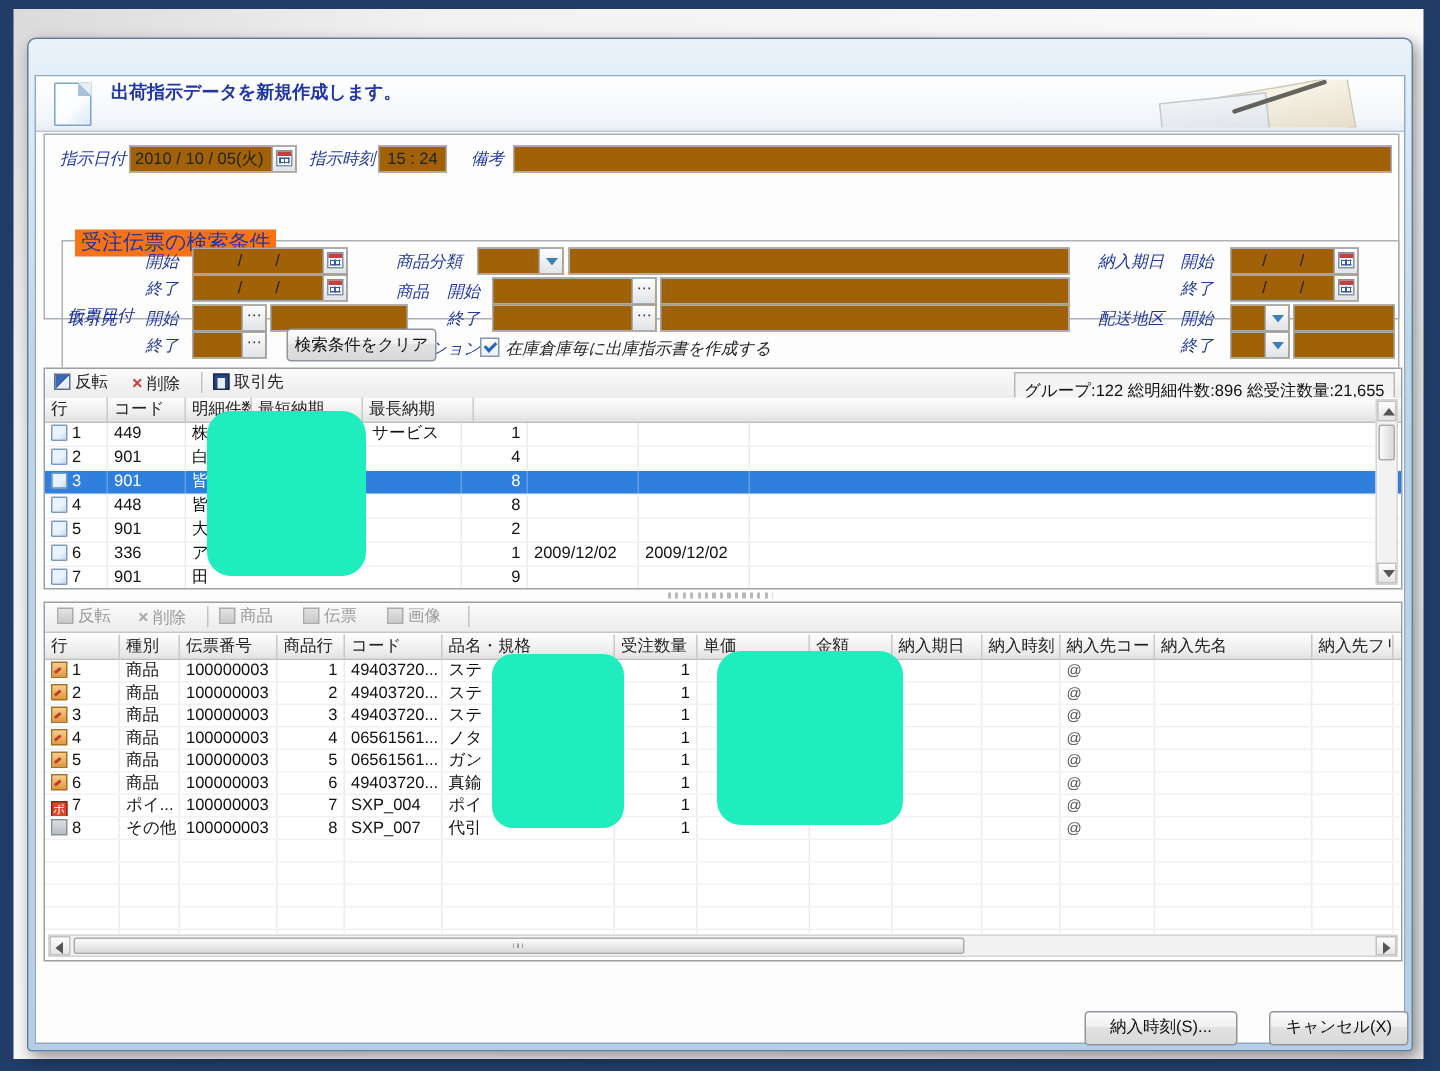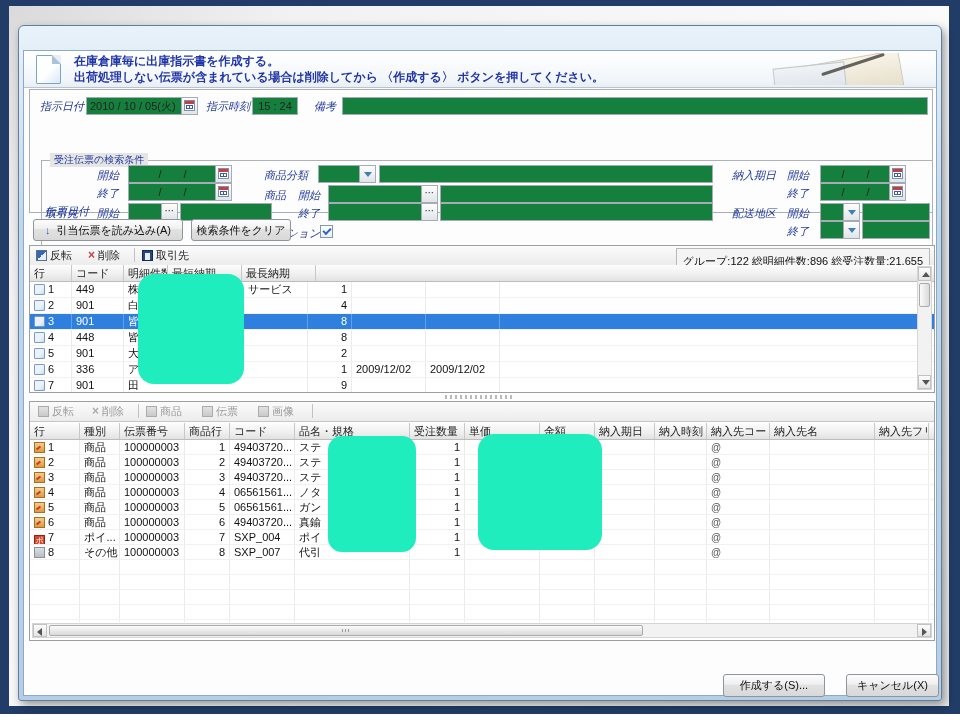--- a/index.html
+++ b/index.html
@@ -20,30 +20,30 @@
   .doc-big-icon{position:absolute;left:12px;top:4px;width:23px;height:27px;background:linear-gradient(135deg,#FDFEFF 55%,#D9E8F6);border:1px solid #7FA3C6;border-radius:1px;}
   .doc-big-icon::after{content:'';position:absolute;right:-1px;top:-1px;border-style:solid;border-width:0 9px 9px 0;border-color:transparent #E8EEF4 #A9C2DC transparent;}
   .banner-line{position:absolute;left:50px;font-size:12px;font-weight:bold;color:#2136A5;white-space:nowrap;}
   .notebook-deco{position:absolute;right:14px;top:2px;width:150px;height:32px;overflow:hidden;opacity:.85;}
   .nb1{position:absolute;left:18px;top:6px;width:110px;height:34px;background:linear-gradient(180deg,#F7F2E4,#E6DCC4);border:1px solid #C9BFa6;transform:rotate(-10deg);}
   .nb2{position:absolute;left:2px;top:12px;width:70px;height:30px;background:linear-gradient(180deg,#EFF2F5,#D8DEE4);border:1px solid #B9C0C8;transform:rotate(-6deg);}
   .nb-pen{position:absolute;left:48px;top:10px;width:66px;height:3px;background:#4A4A40;transform:rotate(-18deg);border-radius:2px;}
   
   .form-box{position:absolute;left:5px;top:38px;width:904px;height:124px;border:1px solid #A9AFB6;box-sizing:border-box;background:#FDFDFD;}
   .lbl{position:absolute;font-size:11px;color:#20389C;white-space:nowrap;line-height:16px;font-style:italic;}
-  .txt{position:absolute;height:18px;background:#15803d;border:1px solid #A5ACB5;box-sizing:border-box;font-size:11px;line-height:16px;padding:0 3px;color:#222;white-space:nowrap;overflow:hidden;}
+  .txt{position:absolute;height:18px;background:#a16207;border:1px solid #A5ACB5;box-sizing:border-box;font-size:11px;line-height:16px;padding:0 3px;color:#222;white-space:nowrap;overflow:hidden;}
   .txt.center{text-align:center;}
   .inbtn{position:absolute;right:0;top:0;width:16px;height:16px;background:linear-gradient(180deg,#FDFDFD,#E1E4E8);border-left:1px solid #A5ACB5;box-sizing:border-box;}
   .cal-icon{position:absolute;left:2px;top:2px;width:11px;height:11px;background:#fff;border:1px solid #7C92A8;box-sizing:border-box;}
   .cal-icon::before{content:'';position:absolute;left:0;right:0;top:0;height:3px;background:#C43F3F;}
   .cal-icon::after{content:'';position:absolute;left:1px;right:1px;top:4px;bottom:1px;background:repeating-linear-gradient(90deg,#3A5CA8 0 1px,transparent 1px 3px),repeating-linear-gradient(0deg,#3A5CA8 0 1px,transparent 1px 3px);}
   .dots-btn::after{content:'⋯';position:absolute;left:0;right:0;top:-1px;text-align:center;font-size:10px;color:#333;}
   .cmb-btn::after{content:'';position:absolute;left:4px;top:6px;border-style:solid;border-width:5px 4px 0 4px;border-color:#3F7FB8 transparent transparent transparent;}
   .fieldset{position:absolute;left:11px;top:70px;width:892px;height:89px;border:1px solid #ADB2B8;box-sizing:border-box;}
-  .legend{position:absolute;left:8px;top:-8px;background:#e5e5e5;padding:0 4px;font-size:10px;color:#20389C;white-space:nowrap;}
+  .legend{position:absolute;left:8px;top:-8px;background:#f97316;padding:0 4px;font-size:14px;color:#20389C;white-space:nowrap;}
   .chk{position:absolute;width:13px;height:13px;background:linear-gradient(180deg,#FEFEFE,#E9EFF6);border:1px solid #8296AC;box-sizing:border-box;}
   .chk::after{content:'';position:absolute;left:2px;top:2px;width:6px;height:3px;border-left:2px solid #2A63C4;border-bottom:2px solid #2A63C4;transform:rotate(-45deg);}
   
   .btn{position:absolute;background:linear-gradient(180deg,#FDFDFD,#EFEFEF 45%,#E2E2E2 46%,#D8D8D8);border:1px solid #8E959D;border-radius:3px;font-size:11px;color:#111;text-align:center;box-sizing:border-box;}
   .btn .dn-arrow{color:#2D62C8;font-weight:bold;margin-right:6px;}
   
   .panel{position:absolute;border:1px solid #9AA0A6;box-sizing:border-box;background:#fff;overflow:hidden;}
   .gtoolbar{position:absolute;left:0;right:0;top:0;height:19px;background:linear-gradient(180deg,#FBFBFB,#ECECEC);border-bottom:1px solid #C6C6C6;font-size:11px;color:#222;}
   .tb-item{position:absolute;top:2px;height:15px;line-height:15px;white-space:nowrap;}
   .tb-sep{position:absolute;top:2px;width:1px;height:14px;background:#C2C2C2;}
@@ -103,22 +103,21 @@
 <div class="slide-frame">
   <div class="slide-inner"></div>
 </div>
 
 <div class="window">
 
   <div class="client">
 
     <div class="banner">
       <span class="doc-big-icon"></span>
-      <div class="banner-line" style="top:2px;">在庫倉庫毎に出庫指示書を作成する。</div>
-      <div class="banner-line" style="top:18px;">出荷処理しない伝票が含まれている場合は削除してから 〈作成する〉 ボタンを押してください。</div>
+      <div class="banner-line" style="top:2px;">出荷指示データを新規作成します。</div>
       <div class="notebook-deco">
         <div class="nb1"></div>
           <div class="nb2"></div>
           <div class="nb-pen"></div>
       </div>
     </div>
 
     <div class="form-box">
       <div class="lbl" style="left:10px;top:8px;">指示日付</div>
       <div class="txt" style="left:56px;top:7px;width:112px;padding-right:18px;">
@@ -180,20 +179,21 @@
         <div class="txt" style="left:398px;top:24px;width:273px;"></div>
         <div class="lbl" style="left:256px;top:44px;">終了</div>
         <div class="txt" style="left:286px;top:42px;width:110px;padding-right:18px;">
           <span></span>
           <span class="inbtn dots-btn"></span>
         </div>
         <div class="txt" style="left:398px;top:42px;width:273px;"></div>
 
         <div class="lbl" style="left:222px;top:64px;">オプション</div>
         <span class="chk" style="left:278px;top:64px;"></span>
+        <div class="lbl" style="left:295px;top:64px;color:#222;">在庫倉庫毎に出庫指示書を作成する</div>
 
         <div class="lbl" style="left:690px;top:6px;">納入期日</div>
         <div class="lbl" style="left:745px;top:6px;">開始</div>
         <div class="txt center" style="left:778px;top:4px;width:86px;padding-right:18px;">
           <span>/　　/</span>
           <span class="inbtn">
               <span class="cal-icon"></span>
             </span>
         </div>
         <div class="lbl" style="left:745px;top:24px;">終了</div>
@@ -213,23 +213,20 @@
         <div class="txt" style="left:820px;top:42px;width:68px;"></div>
         <div class="lbl" style="left:745px;top:62px;">終了</div>
         <div class="txt" style="left:778px;top:60px;width:40px;padding-right:18px;">
           <span></span>
           <span class="inbtn cmb-btn"></span>
         </div>
         <div class="txt" style="left:820px;top:60px;width:68px;"></div>
       </div>
     </div>
 
-    <div class="btn" style="left:9px;top:168px;width:150px;height:22px;line-height:20px;">
-      <span class="dn-arrow">↓</span><span>引当伝票を読み込み(A)</span>
-    </div>
     <div class="btn" style="left:167px;top:168px;width:100px;height:22px;line-height:20px;">
       <span>検索条件をクリア(C)</span>
     </div>
 
     <div class="panel t1" style="left:5px;top:194px;width:906px;height:148px;">
       <div class="gtoolbar">
         <span class="tb-item" style="left:6px;"><span class="tb-ico invert-icon"></span><span>反転</span></span>
         <span class="tb-item" style="left:58px;"><span class="xred">×</span><span>削除</span></span>
         <span class="tb-sep" style="left:104px;"></span>
         <span class="tb-item" style="left:112px;"><span class="tb-ico book-icon"></span><span>取引先</span></span>
@@ -567,20 +564,20 @@
             <div class="gcell fill"></div>
           </div>
         </div>
       <div class="hscroll" style="left:2px;right:2px;bottom:2px;">
         <div class="hbtn left"></div>
         <div class="hthumb" style="left:16px;width:592px;"></div>
         <div class="hbtn right"></div>
       </div>
     </div>
 
-    <div class="btn" style="left:699px;top:623px;width:102px;height:23px;line-height:21px;"><span>作成する(S)...</span></div>
+    <div class="btn" style="left:699px;top:623px;width:102px;height:23px;line-height:21px;"><span>納入時刻(S)...</span></div>
     <div class="btn" style="left:822px;top:623px;width:93px;height:23px;line-height:21px;"><span>キャンセル(X)</span></div>
   </div>
 </div>
 
 <div class="redact" id="redact-1" style="left: 138px; top: 274px; width: 106px; height: 110px; background: rgb(31, 237, 190);"></div>
 <div class="redact" id="redact-2" style="left: 328px; top: 436px; width: 88px; height: 116px; border-radius: 14px; background: rgb(31, 237, 190);"></div>
 <div class="redact" id="redact-3" style="left: 478px; top: 434px; width: 124px; height: 116px; background: rgb(31, 237, 190);"></div>
 
 </body></html>

